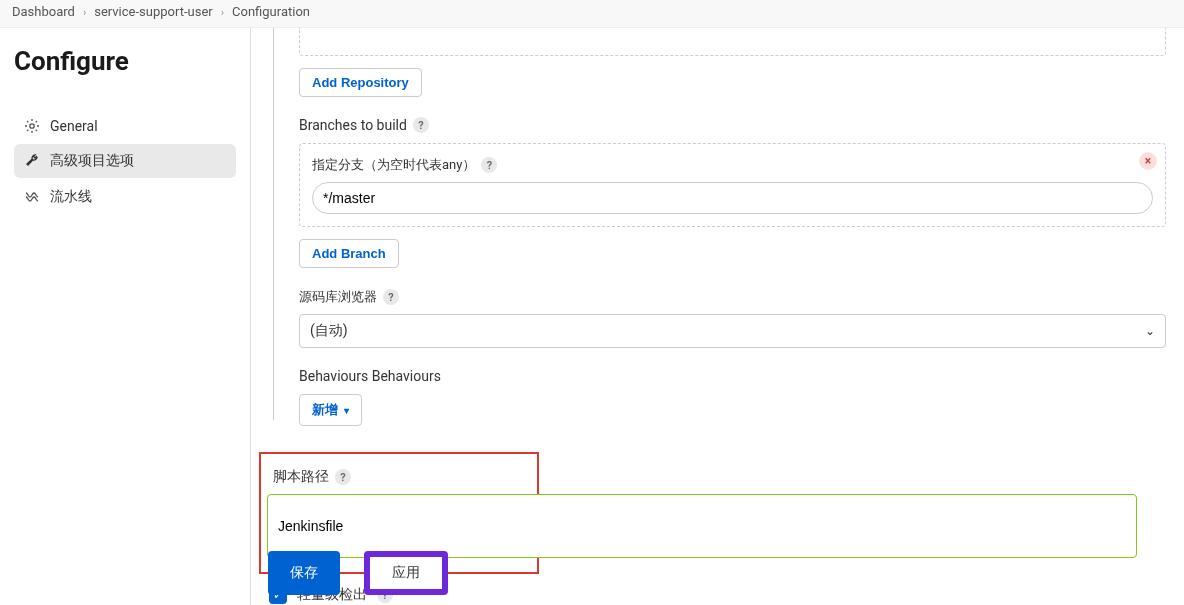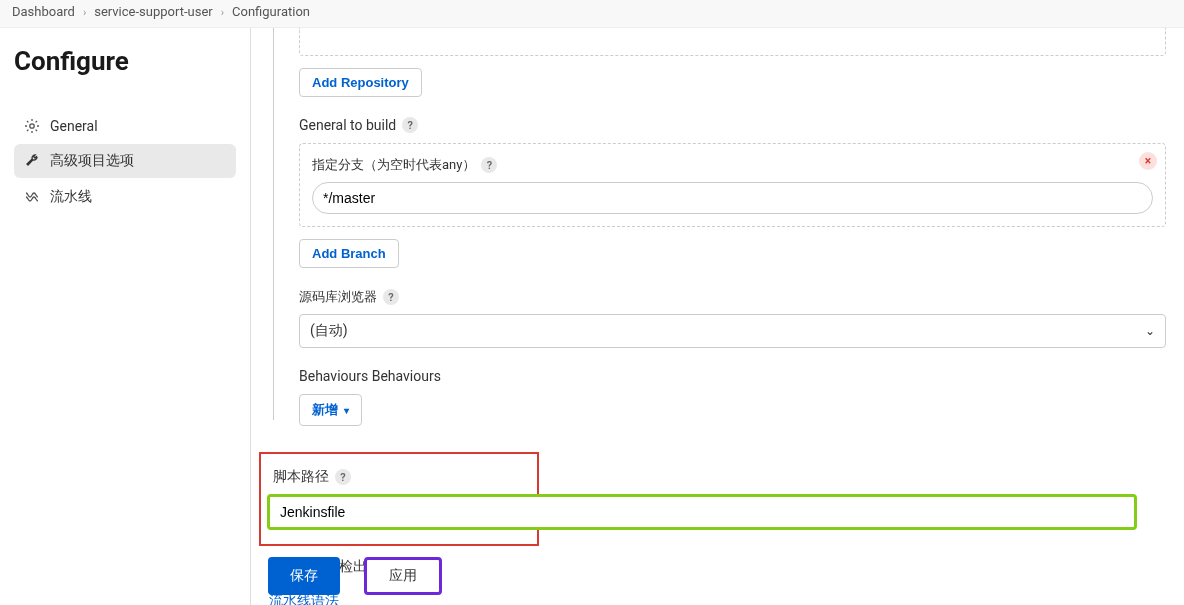--- a/index.html
+++ b/index.html
@@ -32,30 +32,30 @@
     .help-icon { width: 16px; height: 16px; border-radius: 50%; background: #e8e8e8; color: #666; font-size: 11px; font-weight: 600; display: inline-flex; align-items: center; justify-content: center; cursor: pointer; }
     
     .text-input { width: 100%; padding: 7px 10px; border: 1px solid #ccc; border-radius: 16px; font-size: 14px; background: #fff; }
     .select-box { width: 100%; padding: 7px 10px; border: 1px solid #ccc; border-radius: 4px; font-size: 14px; background: #fff; display: flex; justify-content: space-between; align-items: center; cursor: pointer; }
     .chev-down { font-size: 12px; color: #333; }
     
     .close-x { position: absolute; right: 8px; top: 8px; width: 18px; height: 18px; border-radius: 50%; background: #fde0de; color: #d73a2f; font-size: 12px; font-weight: 700; display: flex; align-items: center; justify-content: center; cursor: pointer; }
     
     .redbox { border: 2px solid #d73a2f; padding: 14px 12px 14px 12px; margin-left: -10px; margin-bottom: 10px; width: 280px; position: relative; }
     .redbox .text-input-wrap { margin-left: -6px; }
-    .script-input { width: 870px; padding: 7px 10px; border: 3px solid #84cc16; border-radius: 4px; font-size: 14px; }
+    .script-input { width: 870px; padding: 23px 10px; border: 1px solid #84cc16; border-radius: 4px; font-size: 14px; }
     
     .checkbox-row { display: flex; align-items: center; gap: 10px; margin: 12px 0 16px 0; }
     .checkbox { width: 18px; height: 18px; background: #0062d1; border-radius: 4px; display: inline-flex; align-items: center; justify-content: center; color: #fff; font-size: 12px; cursor: pointer; }
     
     .link-blue { color: #0062d1; text-decoration: none; font-size: 14px; }
     
     .footer-btns { position: fixed; bottom: 10px; left: 268px; display: flex; gap: 24px; }
     .btn-primary { background: #0062d1; color: #fff; border: none; padding: 7px 22px; border-radius: 4px; font-size: 14px; cursor: pointer; }
-    .btn-secondary { background: #fff; color: #333; border: 3px solid #6d28d9; padding: 7px 22px; border-radius: 4px; font-size: 14px; cursor: pointer; }
+    .btn-secondary { background: #fff; color: #333; border: 6px solid #6d28d9; padding: 7px 22px; border-radius: 4px; font-size: 14px; cursor: pointer; }
     .script-label-row { display: flex; align-items: center; gap: 6px; margin-bottom: 8px; }
     .below-red { margin-left: 0; }
   </style>
 </head>
 <body>
 
 <div class="breadcrumb">
   <a href="#">Dashboard</a>
   <span class="chev">›</span>
   <a href="#">service-support-user</a>
@@ -96,21 +96,21 @@
 
   <div class="divider"></div>
 
   <div class="content">
     <div class="left-line"></div>
     <div class="inner">
       <div class="top-dashed"></div>
       <button class="btn-outline" style="margin-bottom:20px;">Add Repository</button>
       
       <div class="section-title">
-        <span>General to build</span>
+        <span>Branches to build</span>
         <span class="help-icon">?</span>
       </div>
       <div class="dashed-box">
         <span class="close-x">×</span>
         <div class="section-label">
           <span>指定分支（为空时代表any）</span>
           <span class="help-icon">?</span>
         </div>
         <input class="text-input" value="*/master" style="">
       </div>

